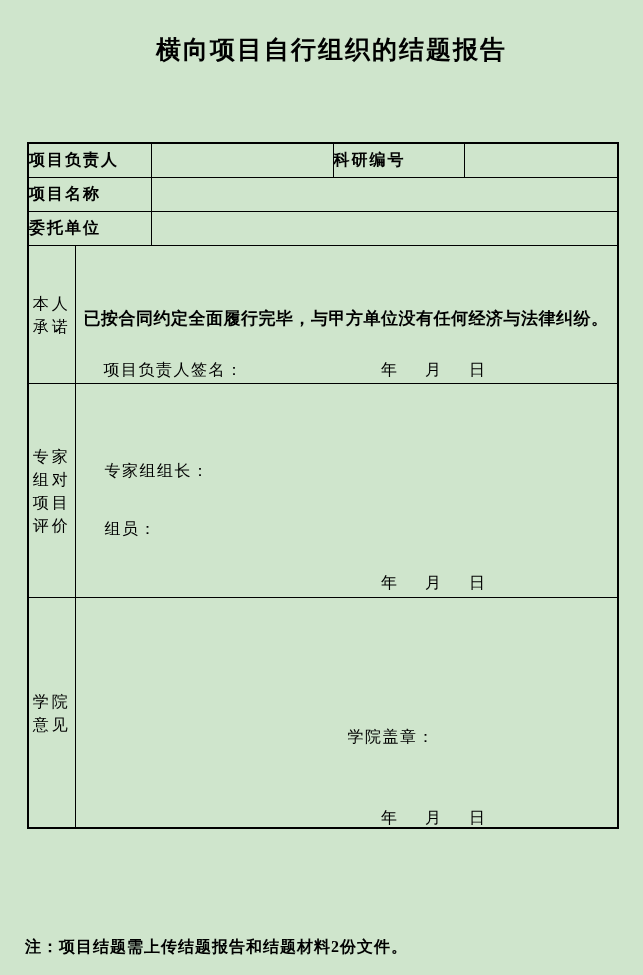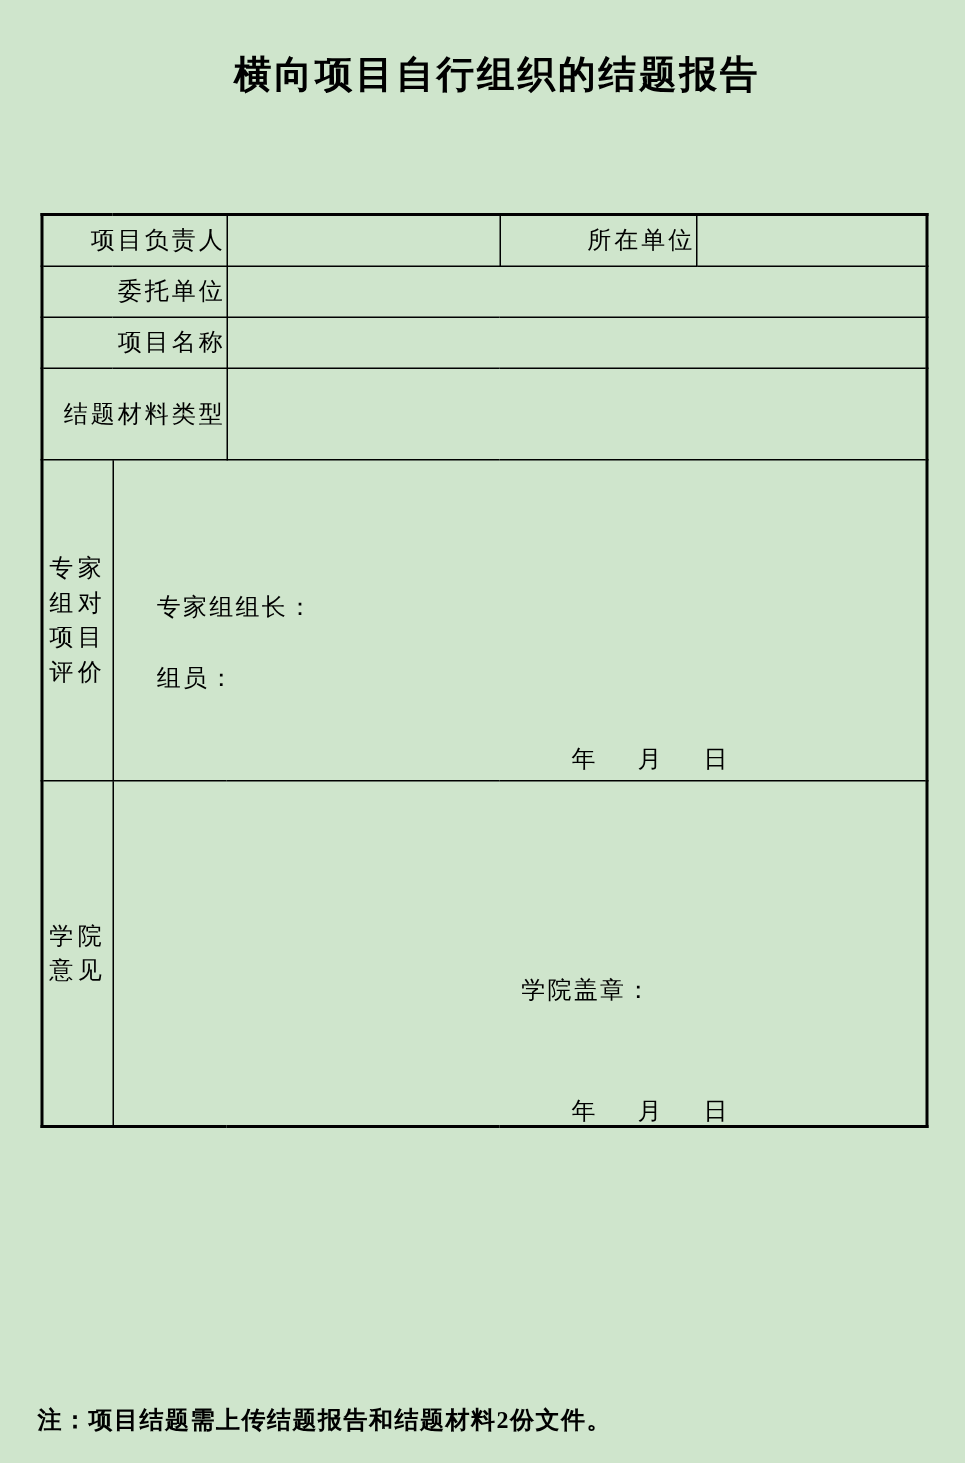--- a/index.html
+++ b/index.html
@@ -20,22 +20,22 @@
   table.form{
     position:absolute;left:27px;top:142px;width:590px;
     border-collapse:collapse;table-layout:fixed;
     border:2px solid #000;
   }
   table.form td{
     border:1px solid #000;padding:0;
     font-size:16px;
   }
   td.lbl{
-    text-align:right;vertical-align:middle;
-    letter-spacing:2px;white-space:nowrap;
+    text-align:left;vertical-align:middle;
+    letter-spacing:2px;white-space:nowrap;font-weight:bold;
   }
   td.val{vertical-align:middle;}
   td.side{
     text-align:center;vertical-align:middle;
     font-size:15px;
   }
   .side-line{display:block;letter-spacing:3px;line-height:23px;white-space:nowrap;}
   td.content-cell{position:relative;vertical-align:top;}
   .abs{position:absolute;white-space:nowrap;}
   .statement{
@@ -44,21 +44,21 @@
     font-weight:bold;font-size:17px;letter-spacing:0.5px;
   }
   .sig-label{left:28px;top:114px;letter-spacing:1.5px;font-size:16px;}
   .date-group{
     right:132px;display:flex;gap:28px;
     font-size:16px;letter-spacing:0;
   }
   .dg-commit{top:114px;}
   .dg-expert{top:189px;}
   .dg-college{top:210px;}
-  .exp-leader{left:29px;top:88px;letter-spacing:1.5px;}
+  .exp-leader{left:29px;top:77px;letter-spacing:1.5px;}
   .exp-member{left:29px;top:135px;letter-spacing:1.5px;font-family:Liberation Serif, serif;}
   .seal-label{left:272px;top:129px;letter-spacing:1.5px;}
   tr.r-sm td{height:33px;}
   tr.r-md td{height:60px;}
   tr.r-commit td{height:137px;}
   tr.r-expert td{height:213px;}
   tr.r-college td{height:229px;}
   .note{
     position:absolute;left:25px;top:937px;
     font-weight:bold;font-size:16px;letter-spacing:1px;
@@ -76,40 +76,51 @@
       <col style="width:76px">
       <col style="width:182px">
       <col style="width:131px">
       <col style="width:154px">
   </colgroup>
 
   <tbody>
       <tr class="r-sm">
     <td colspan="2" class="lbl">项目负责人</td>
     <td class="val"></td>
-    <td class="lbl">所在单位</td>
+    <td class="lbl">科研编号</td>
     <td class="val"></td>
+  </tr>
+
+  <tr class="r-sm">
+    <td colspan="2" class="lbl">项目名称</td>
+    <td colspan="3" class="val"></td>
   </tr>
 
   <tr class="r-sm">
     <td colspan="2" class="lbl">委托单位</td>
     <td colspan="3" class="val"></td>
   </tr>
 
-  <tr class="r-sm">
-    <td colspan="2" class="lbl">项目名称</td>
-    <td colspan="3" class="val"></td>
-  </tr>
 
 
-  <tr class="r-md">
-    <td colspan="2" class="lbl">结题材料类型</td>
-    <td colspan="3" class="val"></td>
+  <tr class="r-commit">
+    <td class="side">
+      <span class="side-line">本人</span>
+      <span class="side-line">承诺</span>
+    </td>
+    <td colspan="4" class="content-cell">
+      <div class="abs statement">已按合同约定全面履行完毕，与甲方单位没有任何经济与法律纠纷。</div>
+      <div class="abs sig-label">项目负责人签名：</div>
+      <div class="abs date-group dg-commit">
+        <span>年</span>
+        <span>月</span>
+        <span>日</span>
+      </div>
+    </td>
   </tr>
-
 
   <tr class="r-expert">
     <td class="side">
       <span class="side-line">专家</span>
       <span class="side-line">组对</span>
       <span class="side-line">项目</span>
       <span class="side-line">评价</span>
     </td>
     <td colspan="4" class="content-cell">
       <div class="abs exp-leader">专家组组长：</div>

